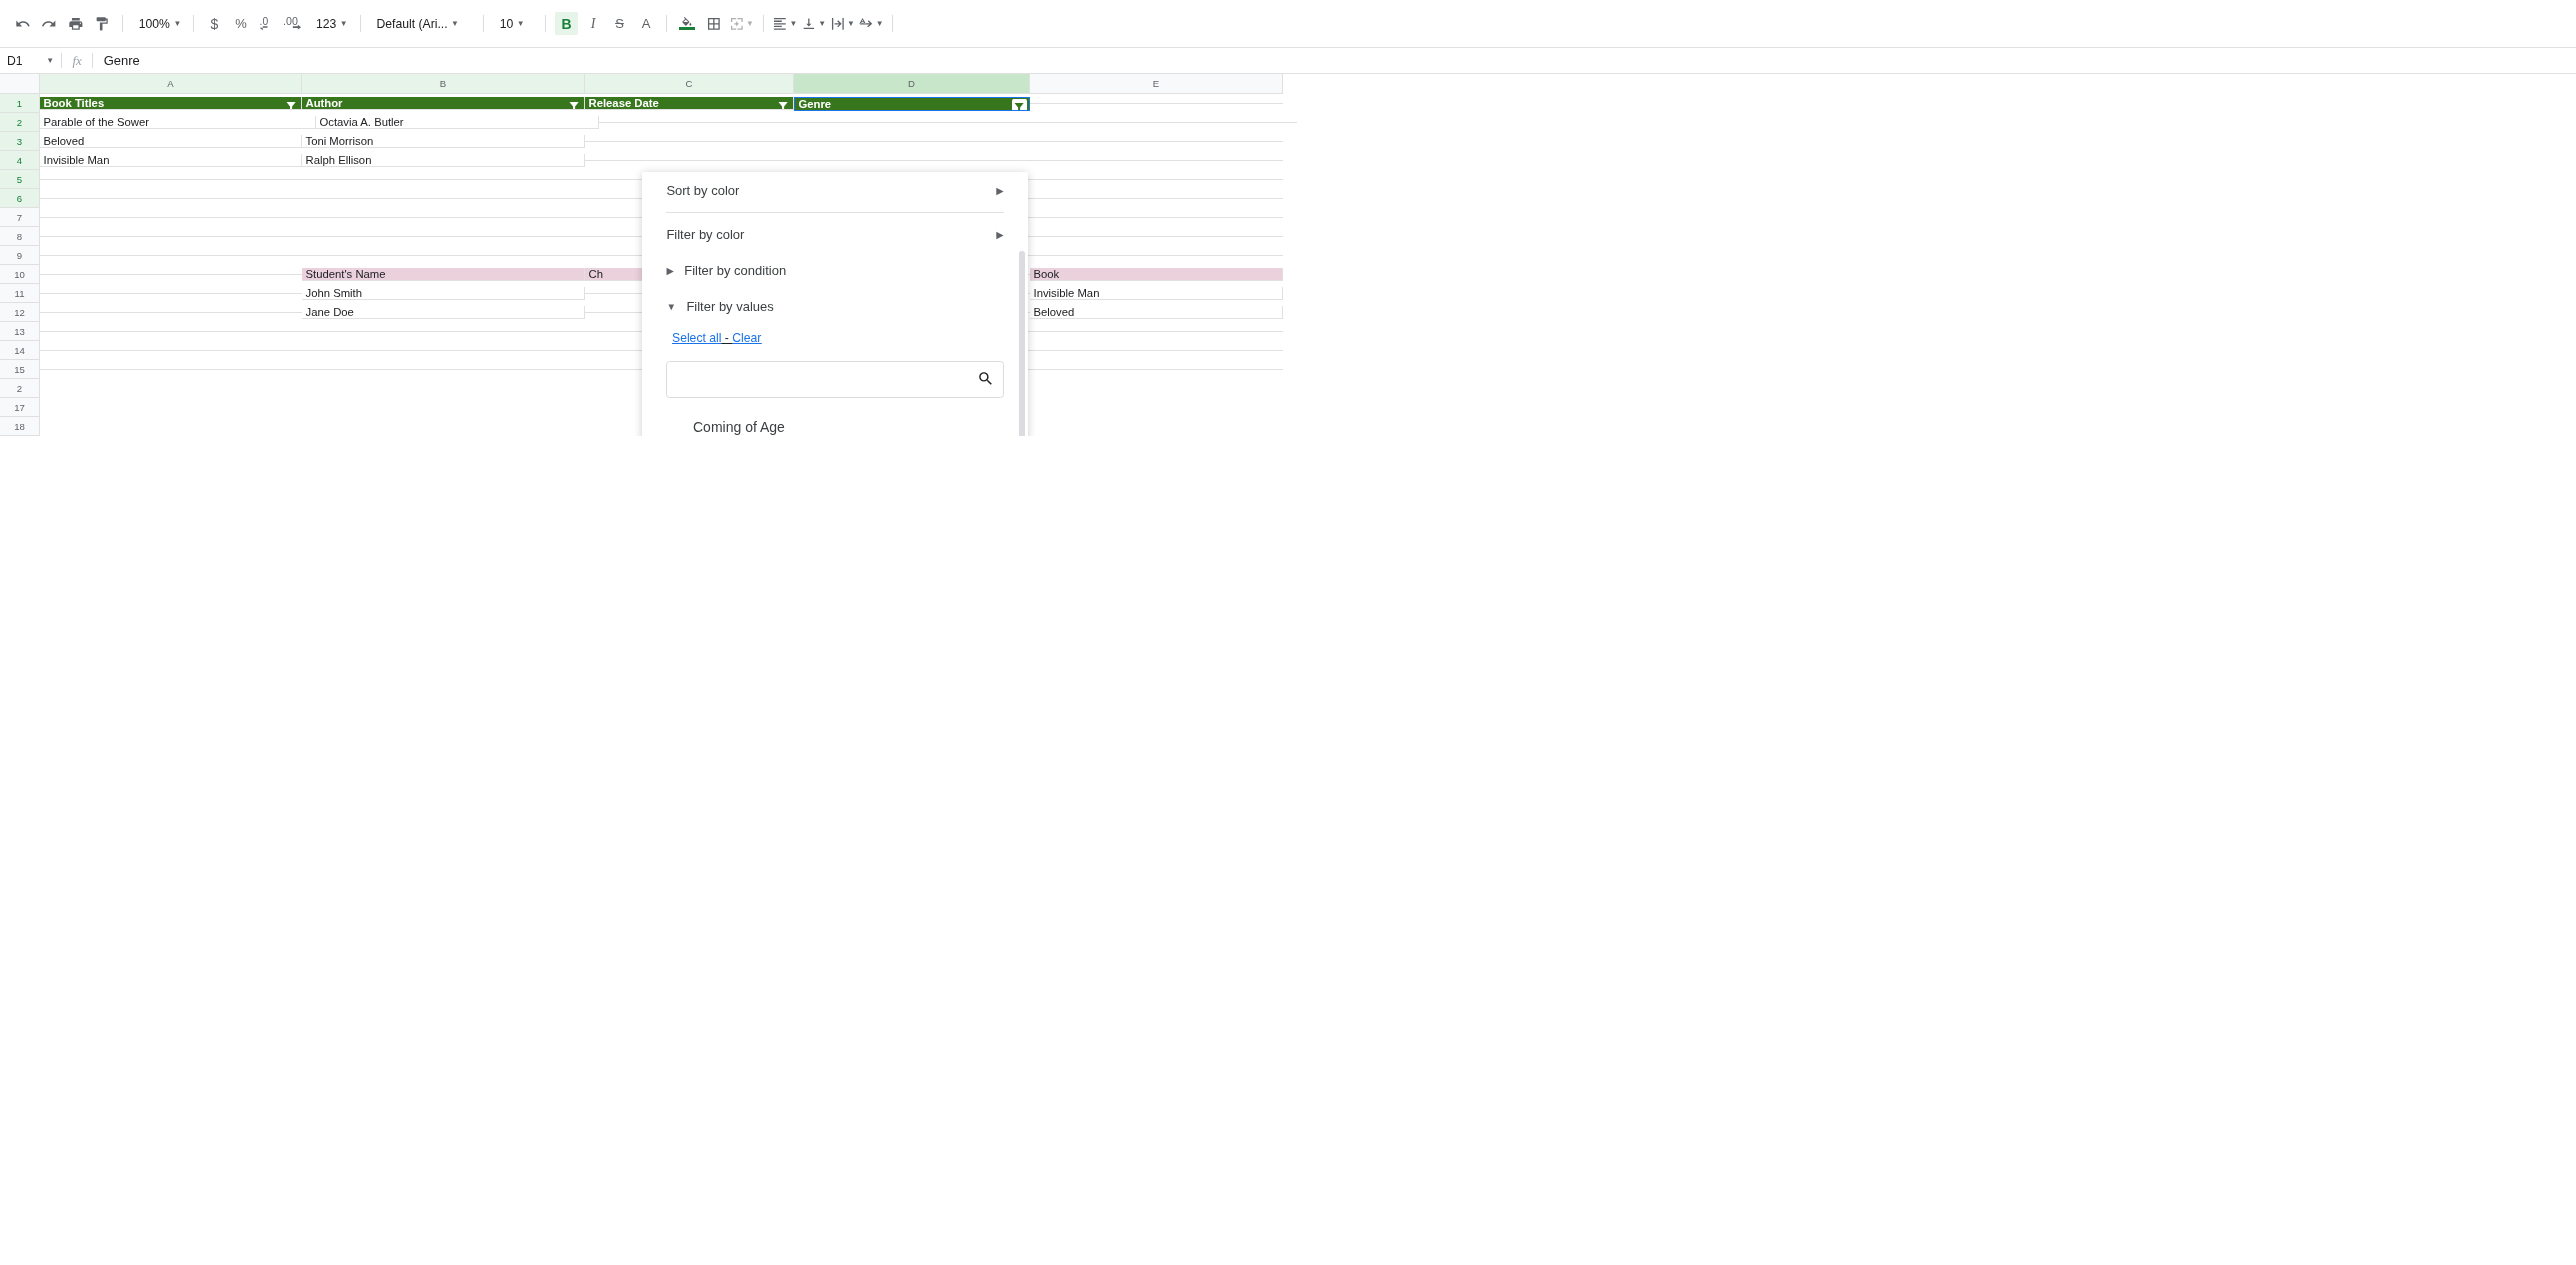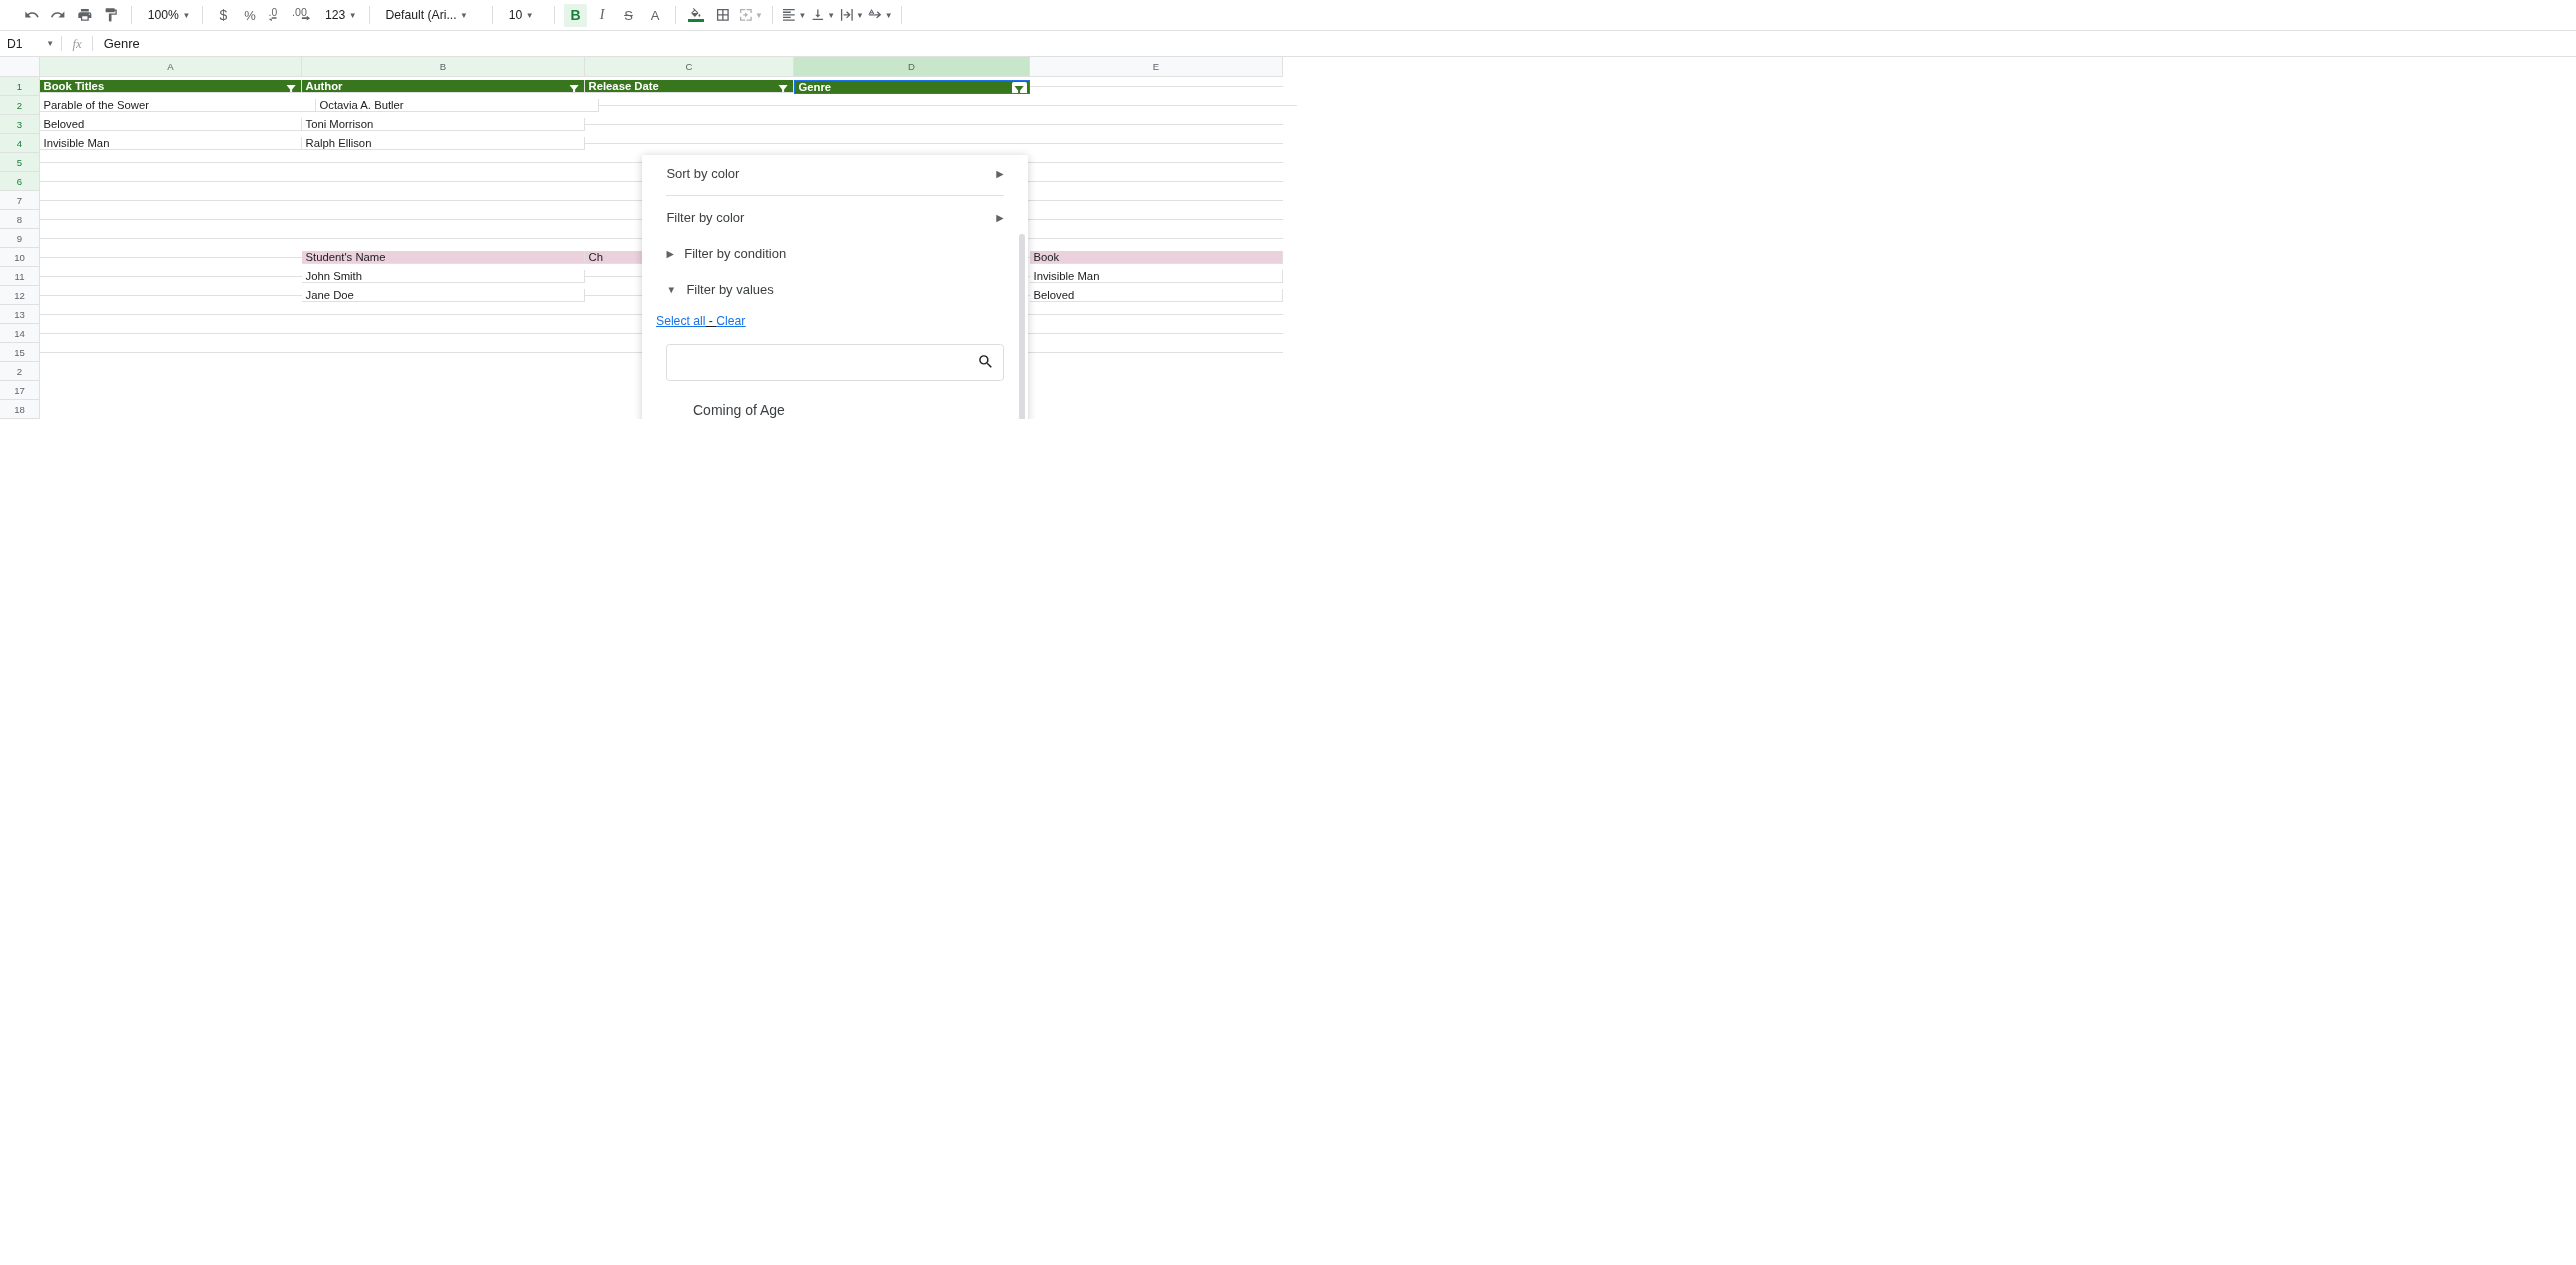--- a/index.html
+++ b/index.html
@@ -6,22 +6,22 @@
 body {
   font-family: Arial, sans-serif;
   font-size: 11.3px;
   color: #202124;
   background: #fff;
   overflow: hidden;
 }
 .toolbar {
   display: flex;
   align-items: center;
-  height: 31px;
-  padding: 0 20px;
+  height: 48px;
+  padding: 0 11px;
   border-bottom: 0.9px solid #e0e0e0;
   gap: 3.5px;
 }
 .toolbar-divider {
   width: 0.9px;
   height: 17.4px;
   background: #dadce0;
   margin: 0 5.2px;
 }
 .tb-btn {
@@ -183,21 +183,21 @@
   padding:10.5px 24.4px;
   font-size:13px;
   color:#3c4043;
   display:flex;
   align-items:center;
   cursor:pointer;
 }
 .popup-item .arrow-r { margin-left:auto; color:#5f6368; font-size:9.6px;}
 .popup-item .arrow-l { margin-right:10.5px; color:#5f6368; font-size:9.6px;}
 .popup-divider { margin:3.5px 24.4px; border-top:0.9px solid #e0e0e0;}
-.popup-links { padding:7px 14px; font-size:12.2px;text-decoration:underline;}
+.popup-links { padding:7px 30px; font-size:12.2px;text-decoration:underline;}
 .popup-links a { color:#1a73e8; text-decoration:underline; cursor:pointer;}
 .popup-search {
   margin:8.7px 24.4px;
   border:0.9px solid #dadce0;
   border-radius:3.5px;
   height:37px;
   display:flex;
   align-items:center;
   padding:0 8.7px;
 }

